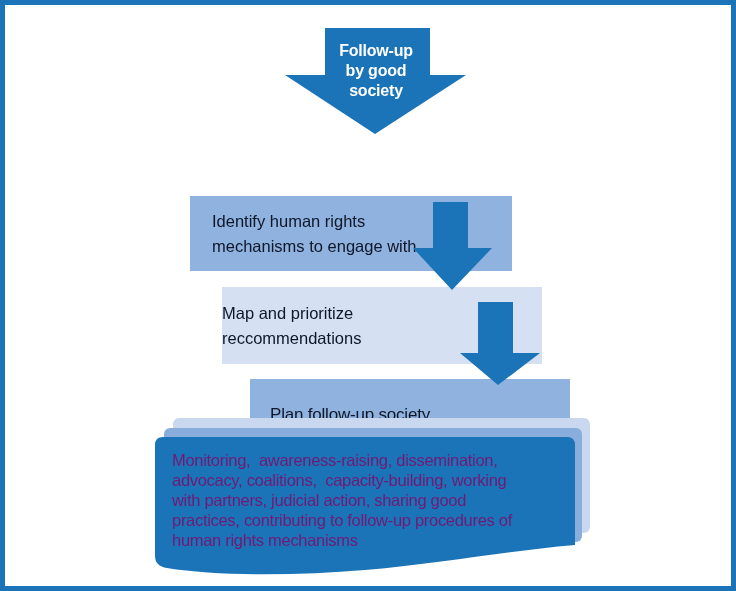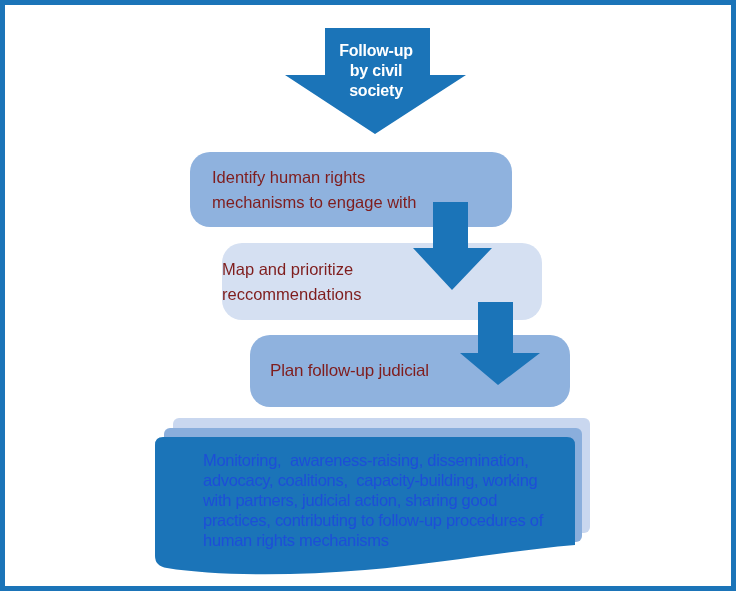--- a/index.html
+++ b/index.html
@@ -19,71 +19,71 @@
   .title-arrow-svg { position: absolute; left: 280px; top: 23px; }
   .title-label {
     position: absolute; left: 280px; top: 36px; width: 182px;
     text-align: center; color: #ffffff;
     font-size: 16px; font-weight: bold; line-height: 20px;
     letter-spacing: -0.2px;
   }
 
   
   .step {
-    position: absolute; border-radius: 20px;
+    position: absolute; border-radius: 0;
     display: flex; align-items: center;
-    color: #7f1d1d;
+    color: #0f172a;
+    margin-top: 44px;
   }
   .box1 { left: 185px; top: 147px; width: 322px; height: 75px; background: #8FB2DE; }
   .box2 { left: 217px; top: 238px; width: 320px; height: 77px; background: #D5E0F2; }
   .box3 { left: 245px; top: 330px; width: 320px; height: 72px; background: #8FB2DE; }
   .box1 .step-label { padding-left: 22px; font-size: 16.5px; line-height: 25px; }
   .box2 .step-label { font-size: 16.5px; line-height: 25px; }
   .box3 .step-label { padding-left: 20px; font-size: 17px; letter-spacing: -0.2px; }
 
   
   .connA { position: absolute; left: 408px; top: 197px; }
   .connB { position: absolute; left: 455px; top: 297px; }
 
   
   .layer { position: absolute; border-radius: 6px; }
   .layer-back { left: 168px; top: 413px; width: 417px; height: 115px; background: #C9D7EF; }
   .layer-mid  { left: 159px; top: 423px; width: 418px; height: 114px; background: #8AAEDC; }
   .outcome-shape { position: absolute; left: 150px; top: 432px; }
   .outcome-text {
     position: absolute; left: 167px; top: 445px; width: 395px;
-    color: #1d4ed8; font-size: 16.5px; line-height: 20px;
+    color: #701a75; font-size: 16.5px; line-height: 20px;
     letter-spacing: -0.3px;
-    margin-left: 31px;
   }
 </style>
 </head>
 <body>
 
 <div id="canvas">
 
   <svg class="title-arrow-svg" width="182" height="107" viewBox="0 0 182 107">
     <polygon points="40,0 145,0 145,47 181,47 90,106 0,47 40,47" fill="#1B74B8"></polygon>
   </svg>
   <div class="title-label pre">Follow-up
-by civil
+by good
 society</div>
 
   <div class="step box1">
     <div class="step-label pre">Identify human rights
 mechanisms to engage with</div>
   </div>
 
   <div class="step box2">
     <div class="step-label pre">Map and prioritize
 reccommendations</div>
   </div>
 
   <div class="step box3">
-    <div class="step-label pre">Plan follow-up judicial</div>
+    <div class="step-label pre">Plan follow-up society</div>
   </div>
 
   <svg class="connA" width="79" height="88" viewBox="0 0 79 88">
     <polygon points="20,0 55,0 55,46 79,46 39,88 0,46 20,46" fill="#1B74B8"></polygon>
   </svg>
 
   <svg class="connB" width="80" height="83" viewBox="0 0 80 83">
     <polygon points="18,0 53,0 53,51 80,51 38,83 0,51 18,51" fill="#1B74B8"></polygon>
   </svg>
 

